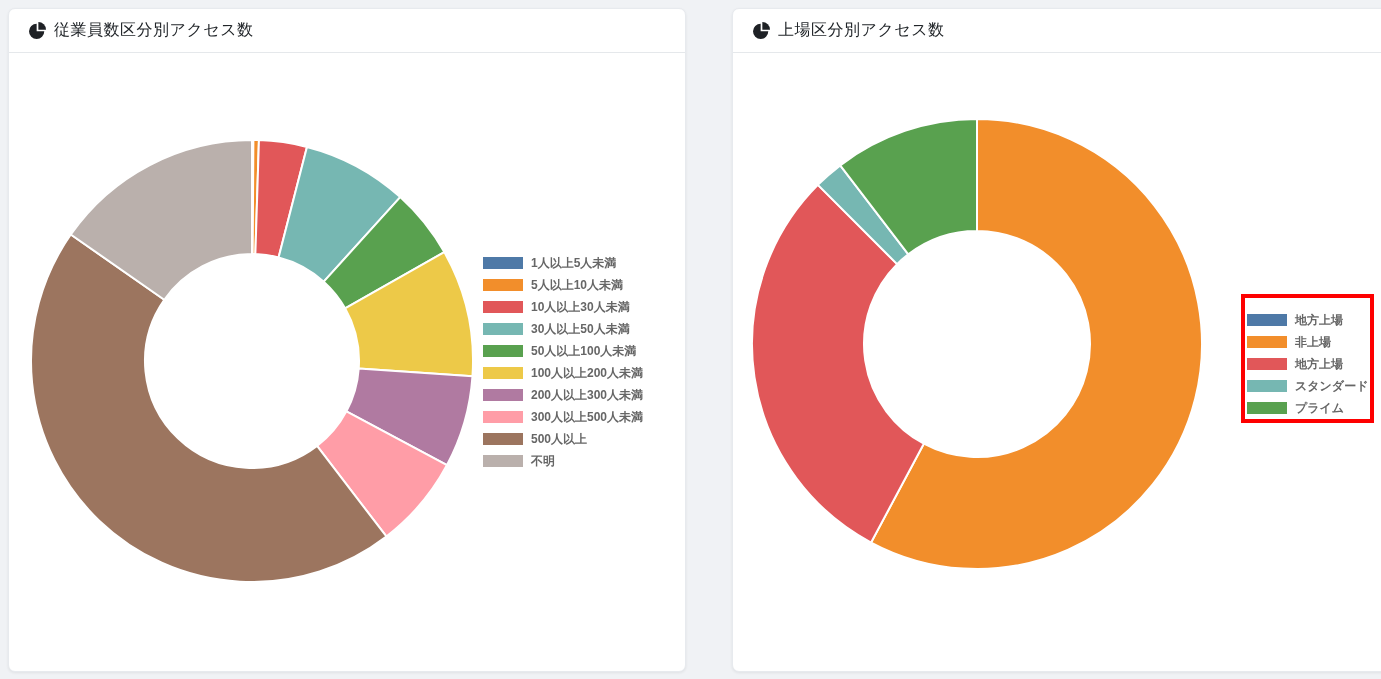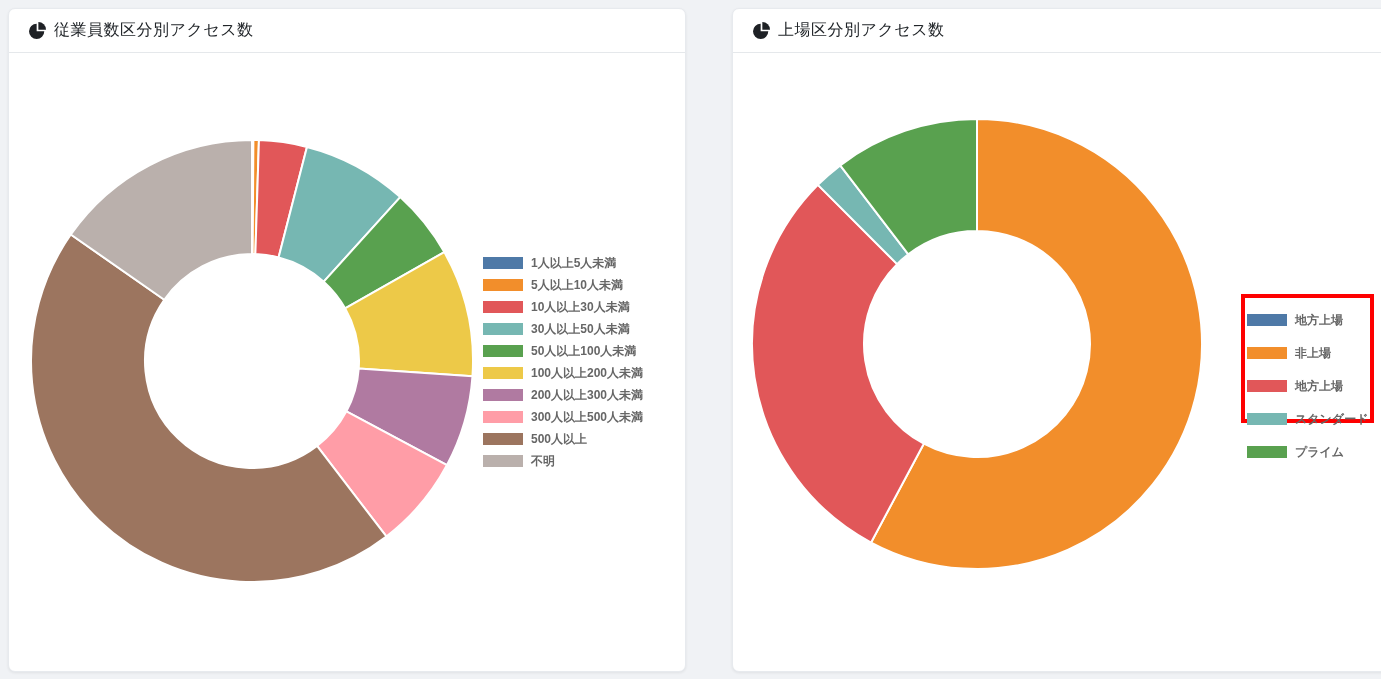--- a/index.html
+++ b/index.html
@@ -156,21 +156,21 @@
     <span class="card-title">上場区分別アクセス数</span>
   </div>
   <div class="card-body">
     <svg class="donut" width="674" height="618">
         <path d="M244.00,66.00 A225,225 0 1 1 138.09,489.52 L190.81,390.70 A113,113 0 1 0 244.00,178.00 Z" fill="#f28e2b" stroke="#ffffff" stroke-width="2" stroke-linejoin="bevel"></path>
         <path d="M138.09,489.52 A225,225 0 0 1 84.90,131.90 L164.10,211.10 A113,113 0 0 0 190.81,390.70 Z" fill="#e15759" stroke="#ffffff" stroke-width="2" stroke-linejoin="bevel"></path>
         <path d="M84.90,131.90 A225,225 0 0 1 107.22,112.35 L175.30,201.28 A113,113 0 0 0 164.10,211.10 Z" fill="#76b7b2" stroke="#ffffff" stroke-width="2" stroke-linejoin="bevel"></path>
         <path d="M107.22,112.35 A225,225 0 0 1 244.00,66.00 L244.00,178.00 A113,113 0 0 0 175.30,201.28 Z" fill="#59a14f" stroke="#ffffff" stroke-width="2" stroke-linejoin="bevel"></path>
       </svg>
     <div class="annotation-box" style="left: 508px; top: 241px; width: 133px; height: 129px; border-color: rgb(254, 0, 0);"></div>
-    <div class="legend" style="left:514px; top:256px;gap:11px;">
+    <div class="legend" style="left:514px; top:256px;">
         <div class="legend-row">
           <span class="swatch" style="background: rgb(78, 121, 167);"></span>
           <span class="legend-label">地方上場</span>
         </div>
         <div class="legend-row">
           <span class="swatch" style="background: rgb(242, 142, 43);"></span>
           <span class="legend-label">非上場</span>
         </div>
         <div class="legend-row">
           <span class="swatch" style="background: rgb(225, 87, 89);"></span>

